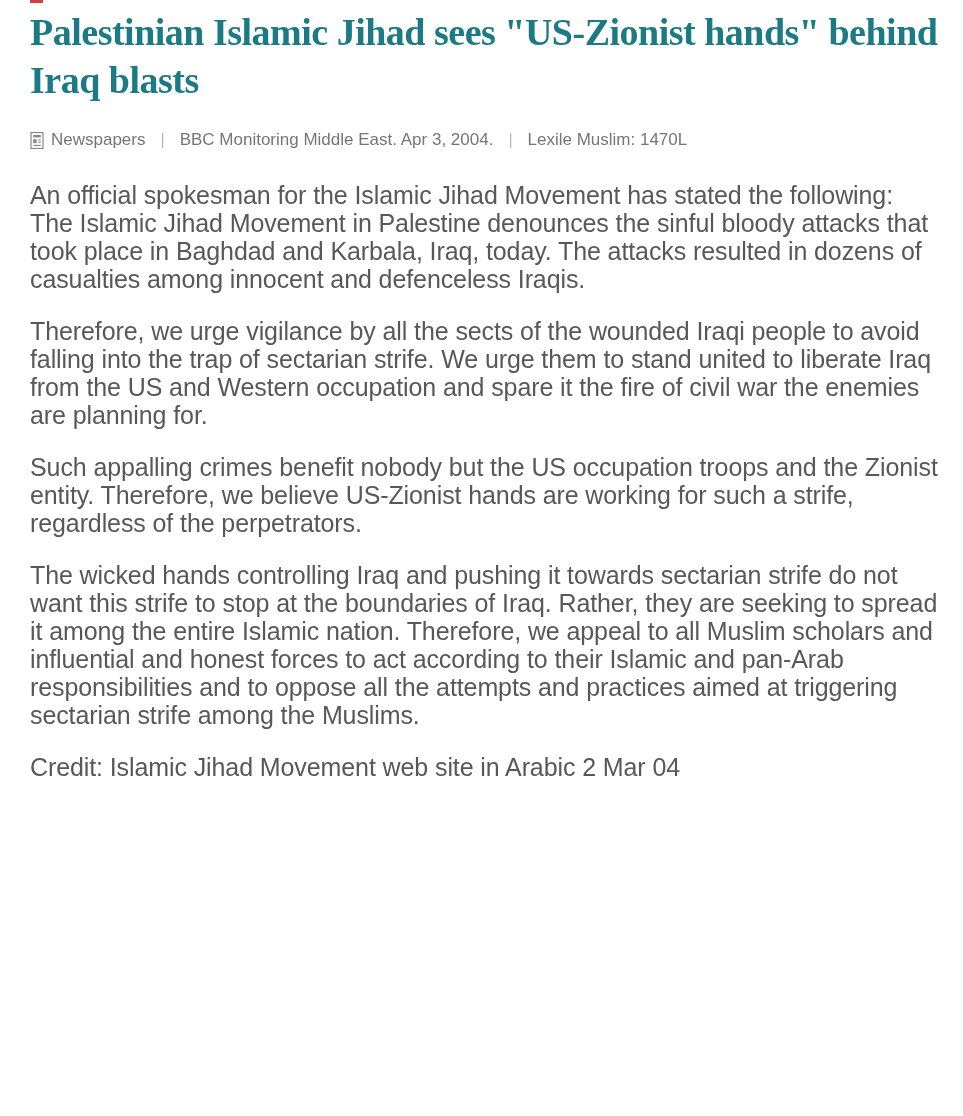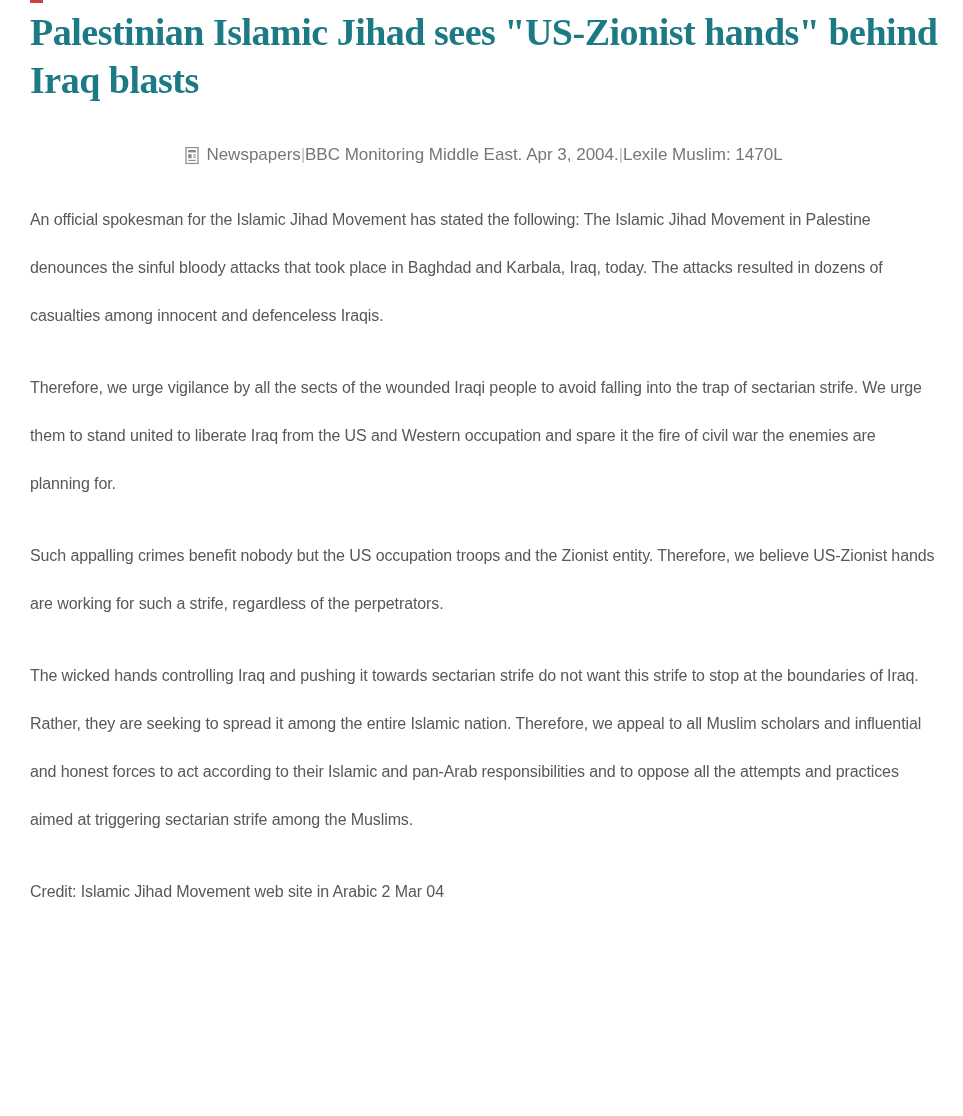--- a/index.html
+++ b/index.html
@@ -27,46 +27,46 @@
   h1.article-title {
     font-family: "Liberation Serif", "DejaVu Serif", serif;
     font-weight: 700;
     font-size: 38px;
     line-height: 48px;
     letter-spacing: -0.5px;
     color: #1b7a84;
     max-width: 935px;
   }
   .meta-row {
-    margin-top: 40px;
+    margin-top: 25px;
     display: flex;
     align-items: center;
+    gap: 15px;
     font-size: 17px;
     line-height: 22px;
     color: #76767a;
     white-space: nowrap;
-    justify-content: center;
   }
   .meta-format {
     display: inline-flex;
     align-items: center;
     gap: 7px;
   }
   .meta-format svg { display: block; }
   .meta-sep {
     color: #b8b8ba;
     font-size: 16px;
   }
   .article-body {
     margin-top: 30px;
     max-width: 912px;
   }
   .article-body p {
-    font-size: 16px;
-    line-height: 48px;
+    font-size: 25px;
+    line-height: 28px;
     letter-spacing: -0.1px;
     color: #58585a;
     margin: 0 0 24px 0;
   }
 </style>
 </head>
 <body>
 
 <div class="top-mark"></div>
 

